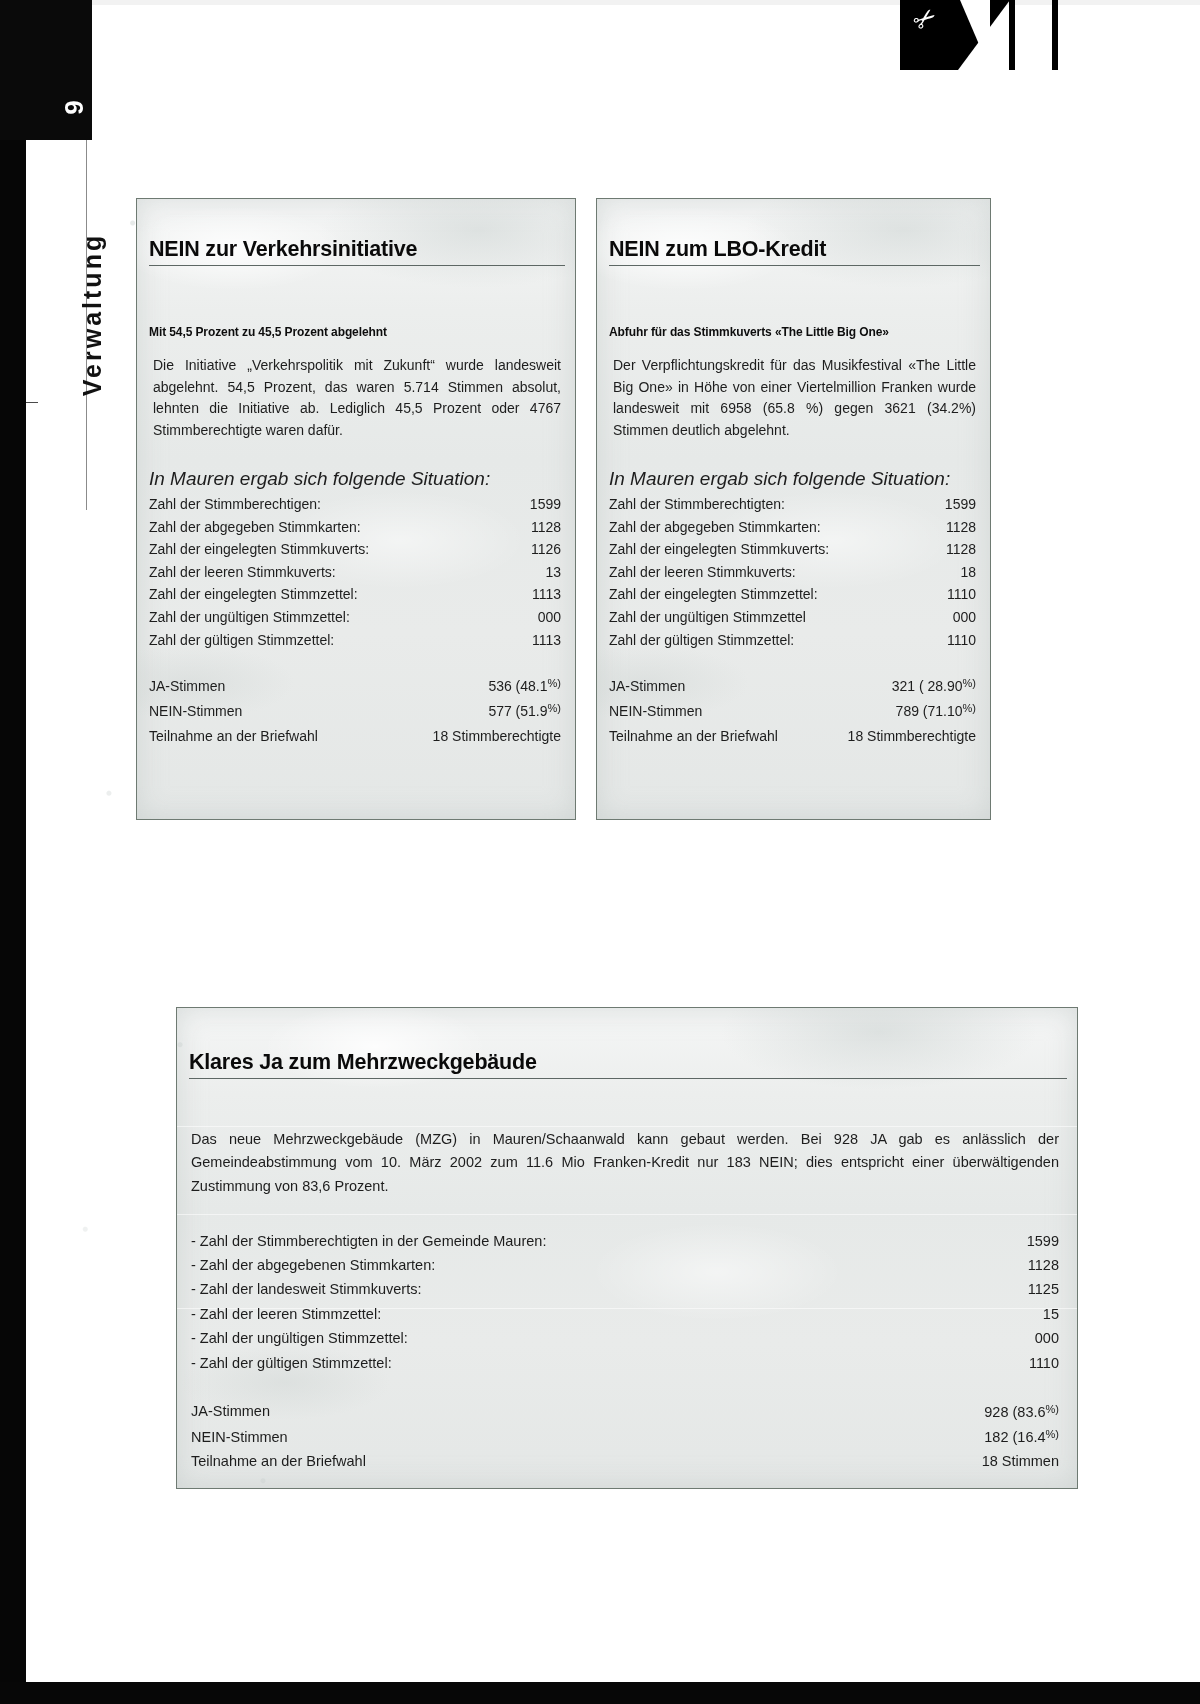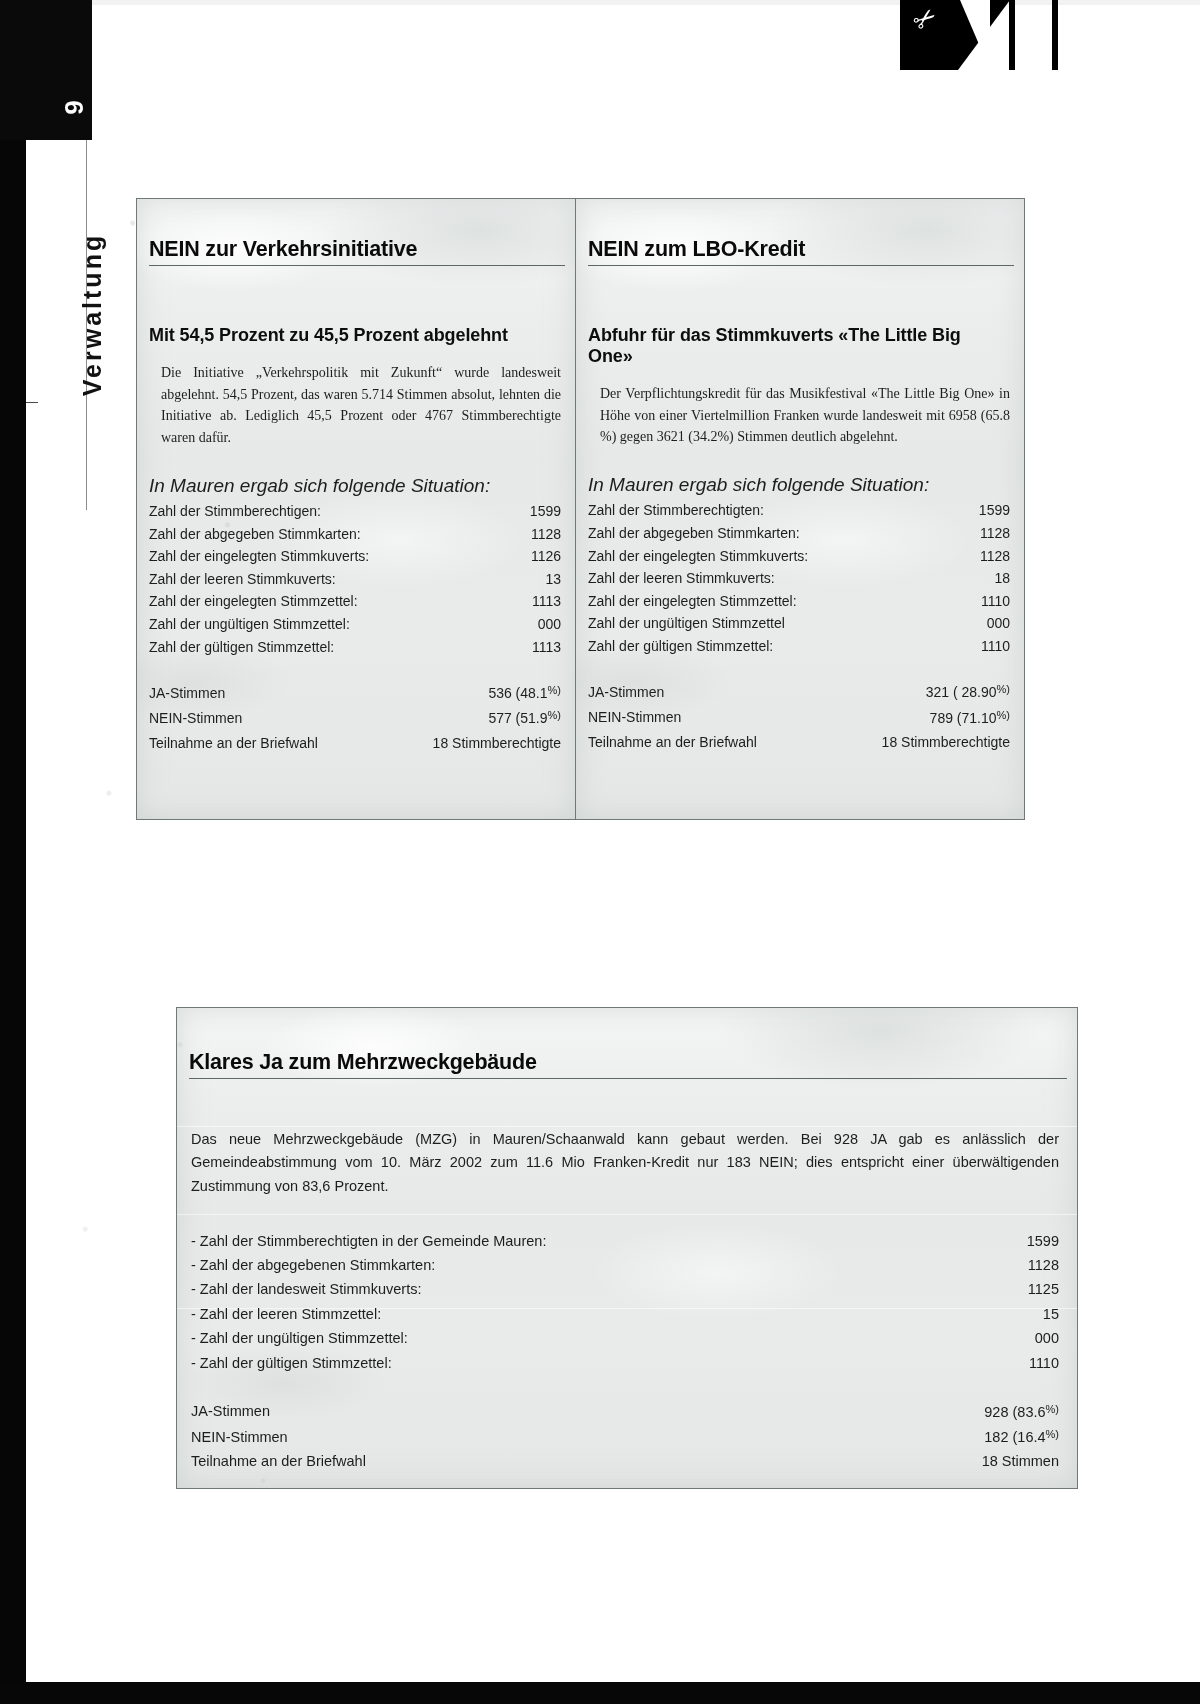--- a/index.html
+++ b/index.html
@@ -167,21 +167,21 @@
     background:
       radial-gradient(ellipse 160px 60px at 22% 8%, rgba(255,255,255,0.85), rgba(255,255,255,0) 70%),
       radial-gradient(ellipse 220px 80px at 78% 5%, rgba(196,204,202,0.45), rgba(255,255,255,0) 72%),
       radial-gradient(ellipse 180px 70px at 60% 55%, rgba(255,255,255,0.5), rgba(255,255,255,0) 70%),
       radial-gradient(ellipse 140px 50px at 12% 78%, rgba(200,207,205,0.35), rgba(255,255,255,0) 75%);
     pointer-events: none;
   }
   .panel > * { position: relative; z-index: 1; }
 
   #panel-left  { left: 136px;  top: 198px;  width: 440px; height: 622px; }
-  #panel-right { left: 575px;  top: 198px;  width: 450px; height: 622px; }
+  #panel-right { left: 596px;  top: 198px;  width: 395px; height: 622px; }
   #panel-bottom{ left: 136px;  top: 1007px; width: 902px; height: 482px; margin-left: 40px; }
 
   
   .panel-title {
     font-size: 21.5px;
     font-weight: bold;
     color: #0a0a0a;
     letter-spacing: -0.2px;
     padding-bottom: 3px;
     white-space: nowrap;
@@ -198,33 +198,32 @@
   .panel-inner {
     position: absolute;
     left: 12px;
     right: 14px;
   }
   #inner-left   { top: 126px; }
   #inner-right  { top: 126px; }
   #inner-bottom { top: 120px; left: 14px; right: 18px; }
 
   .subhead {
-    font-size: 18px;
+    font-size: 12px;
     font-weight: bold;
     color: #0d0d0d;
     margin-bottom: 16px;
     letter-spacing: -0.1px;
   }
   .body-par {
     font-size: 14px;
     line-height: 1.55;
     color: #1d1d1d;
     text-align: justify;
-    margin: 0 0 26px 12px;
-    font-family: Liberation Serif, serif;
+    margin: 0 0 26px 4px;
   }
   .body-par-bottom {
     font-size: 14.5px;
     line-height: 1.62;
     color: #1d1d1d;
     text-align: justify;
     margin: 0 0 30px 0;
   }
   .lead-italic {
     font-size: 19px;

